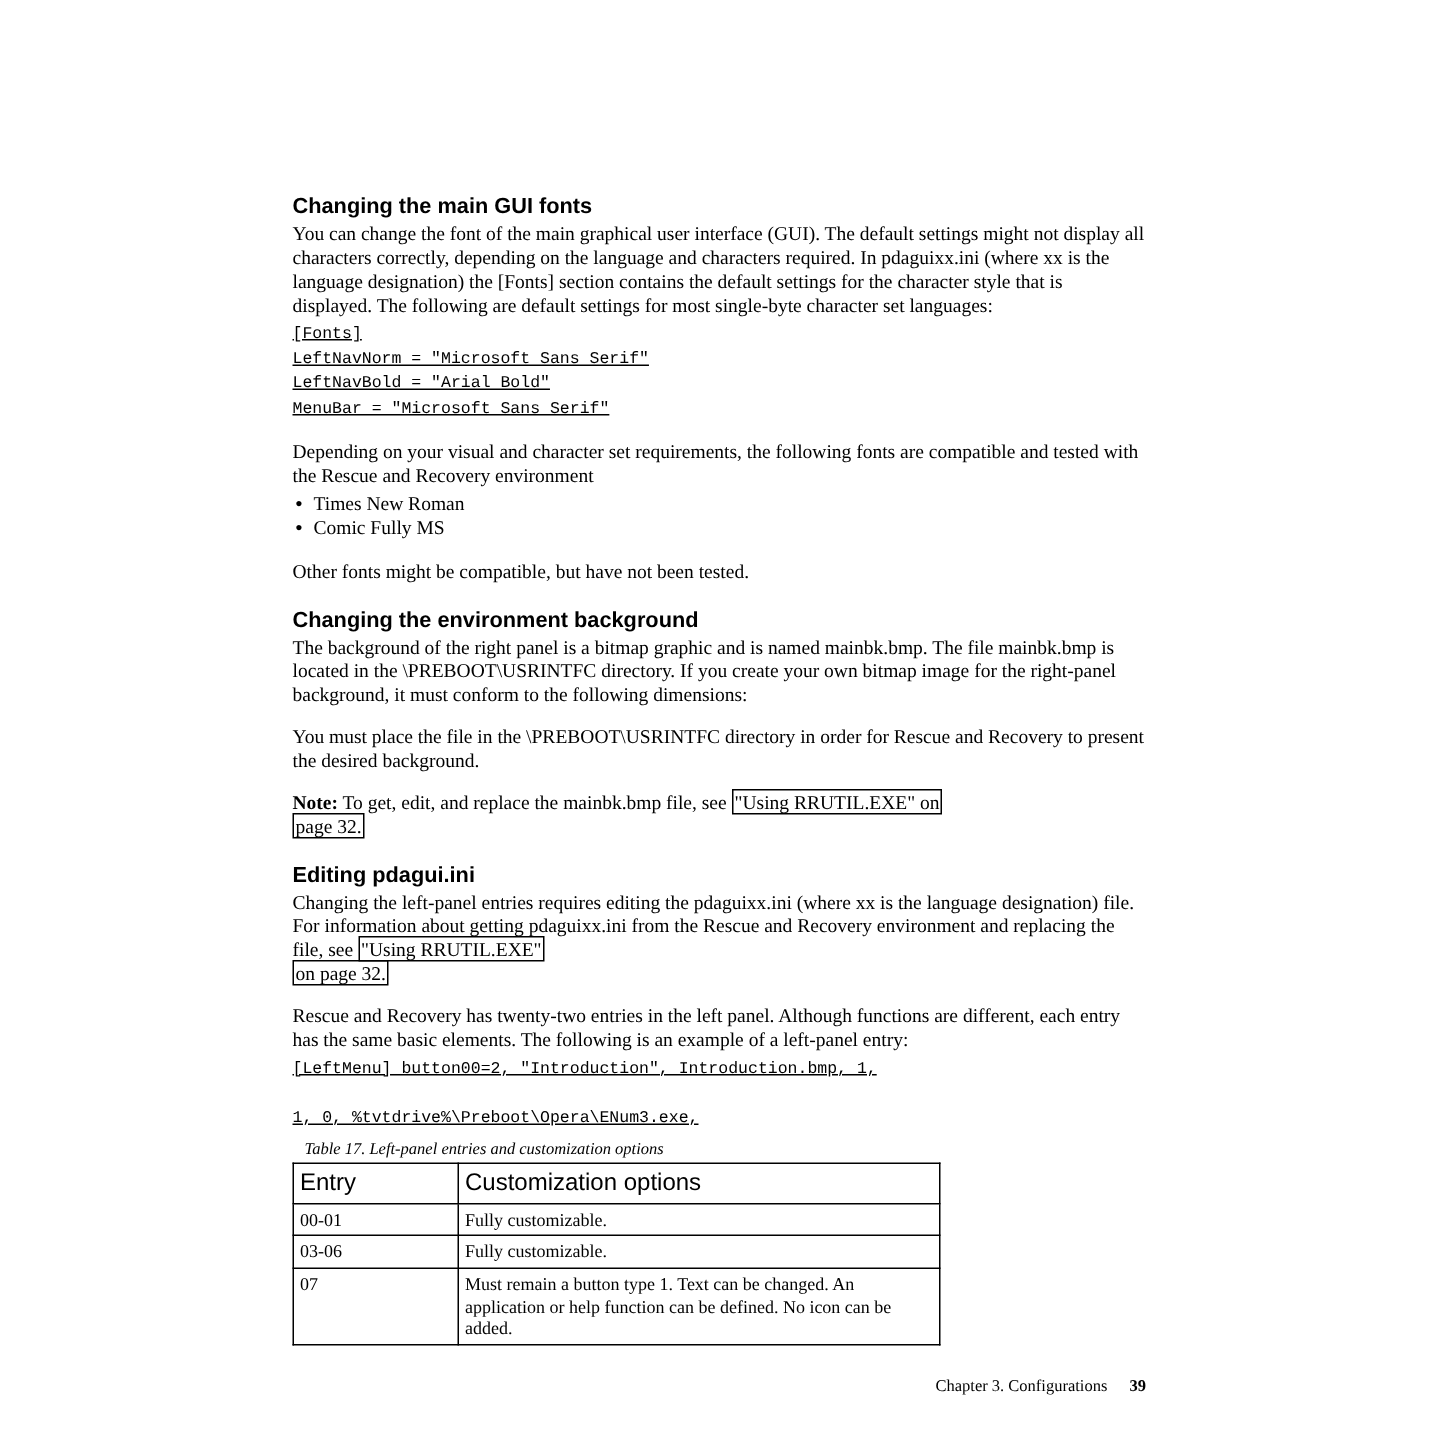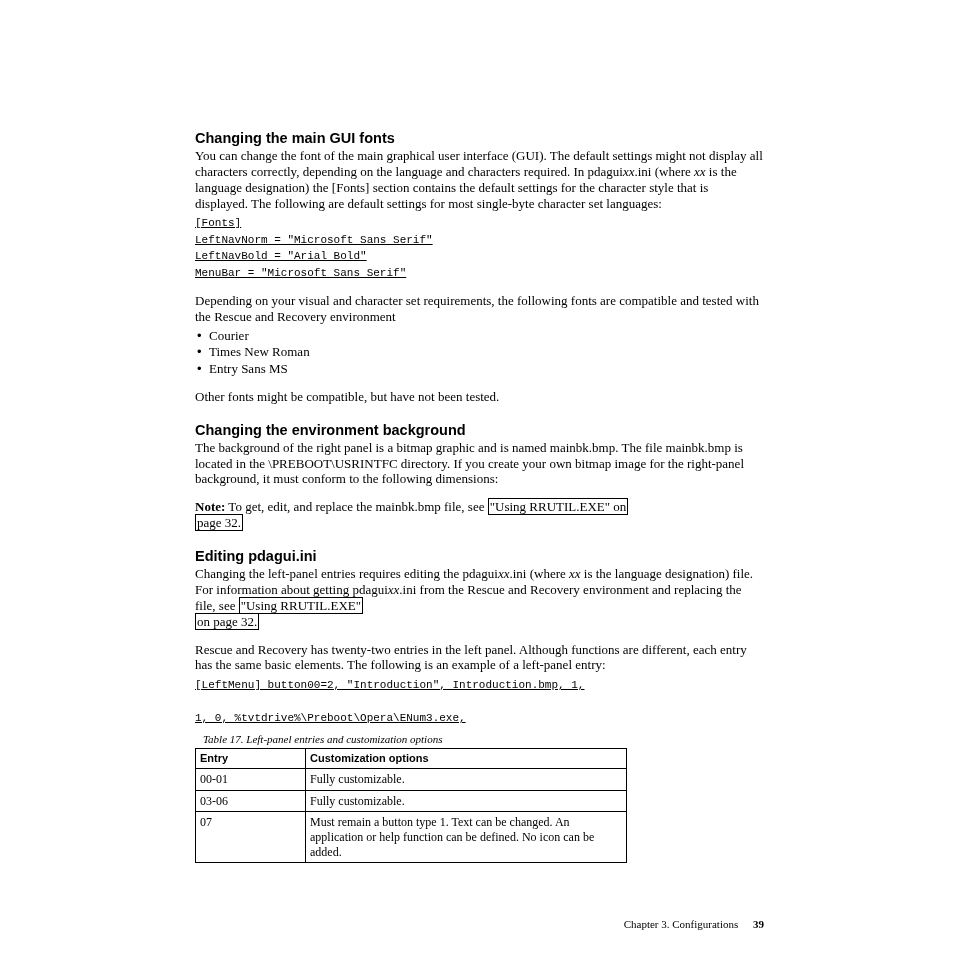--- a/index.html
+++ b/index.html
@@ -52,44 +52,44 @@
     position: absolute;
     left: -12px;
     font-family: Arial, sans-serif;
   }
   .note-bold { font-weight: bold; }
   .link-box {
     border: 1px solid #000;
     padding: 0 1px;
     display: inline;
   }
-  .italic { font-style: italic; }
+  .italic { }
   .table-caption {
     font-style: italic;
     font-size: 11px;
     margin: 6px 0 3px 8px;
     font-family: Liberation Serif, serif;
   }
   table.options {
     border-collapse: collapse;
     width: 432px;
     margin-left: 0;
   }
   table.options th, table.options td {
     border: 1px solid #000;
     font-size: 12px;
     text-align: left;
     vertical-align: top;
     padding: 3px 5px 3px 4px;
     line-height: 1.22;
   }
   table.options th {
-    font-weight: bold;
+    font-weight: normal;
     font-family: Arial, Helvetica, sans-serif;
-    font-size: 11px;
+    font-size: 16px;
   }
   table.options td.col1 { width: 100px; }
   .footer {
     position: absolute;
     bottom: 24px;
     right: 190px;
     font-size: 11px;
   }
   .footer .pnum { font-weight: bold; margin-left: 12px; }
   .section-block { margin-top: 17px; }
@@ -104,30 +104,30 @@
     <div class="section-heading">Changing the main GUI fonts</div>
     <p class="body-text">
       <span>You can change the font of the main graphical user interface (GUI). The default settings might not display all characters correctly, depending on the language and characters required. In pdagui</span><span class="italic">xx</span><span>.ini (where </span><span class="italic">xx</span><span> is the language designation) the [Fonts] section contains the default settings for the character style that is displayed. The following are default settings for most single-byte character set languages:</span>
     </p>
     <div class="mono">[Fonts]
 LeftNavNorm = "Microsoft Sans Serif"
 LeftNavBold = "Arial Bold"
 MenuBar = "Microsoft Sans Serif"</div>
     <p class="body-text para-gap">Depending on your visual and character set requirements, the following fonts are compatible and tested with the Rescue and Recovery environment</p>
     <ul class="bullets">
-      <li>Courier</li>
       <li>Times New Roman</li>
-      <li>Entry Sans MS</li>
+      <li>Comic Fully MS</li>
     </ul>
     <p class="body-text para-gap">Other fonts might be compatible, but have not been tested.</p>
   </div>
 
   <div class="section-block">
     <div class="section-heading">Changing the environment background</div>
     <p class="body-text">The background of the right panel is a bitmap graphic and is named mainbk.bmp. The file mainbk.bmp is located in the \PREBOOT\USRINTFC directory. If you create your own bitmap image for the right-panel background, it must conform to the following dimensions:</p>
+    <p class="body-text para-gap">You must place the file in the \PREBOOT\USRINTFC directory in order for Rescue and Recovery to present the desired background.</p>
     <p class="body-text para-gap">
       <span class="note-bold">Note:</span><span> To get, edit, and replace the mainbk.bmp file, see </span><span class="link-box">"Using RRUTIL.EXE" on</span><br><span class="link-box">page 32.</span>
     </p>
   </div>
 
   <div class="section-block">
     <div class="section-heading">Editing pdagui.ini</div>
     <p class="body-text">
       <span>Changing the left-panel entries requires editing the pdagui</span><span class="italic">xx</span><span>.ini (where </span><span class="italic">xx</span><span> is the language designation) file. For information about getting pdagui</span><span class="italic">xx</span><span>.ini from the Rescue and Recovery environment and replacing the file, see </span><span class="link-box">"Using RRUTIL.EXE"</span><br><span class="link-box">on page 32.</span>
     </p>

